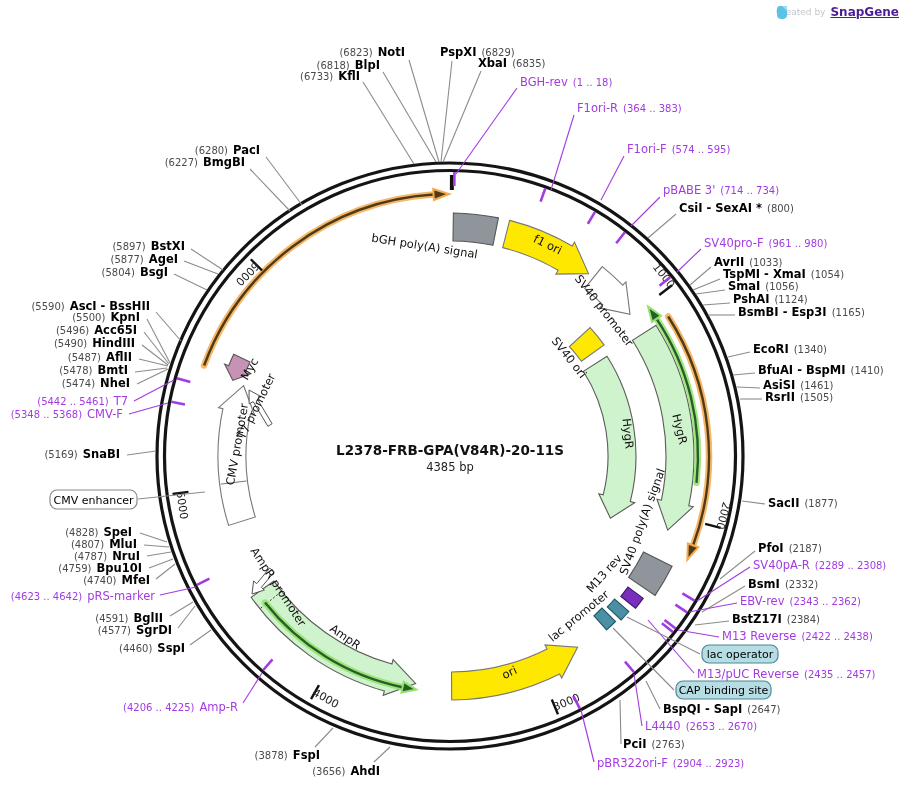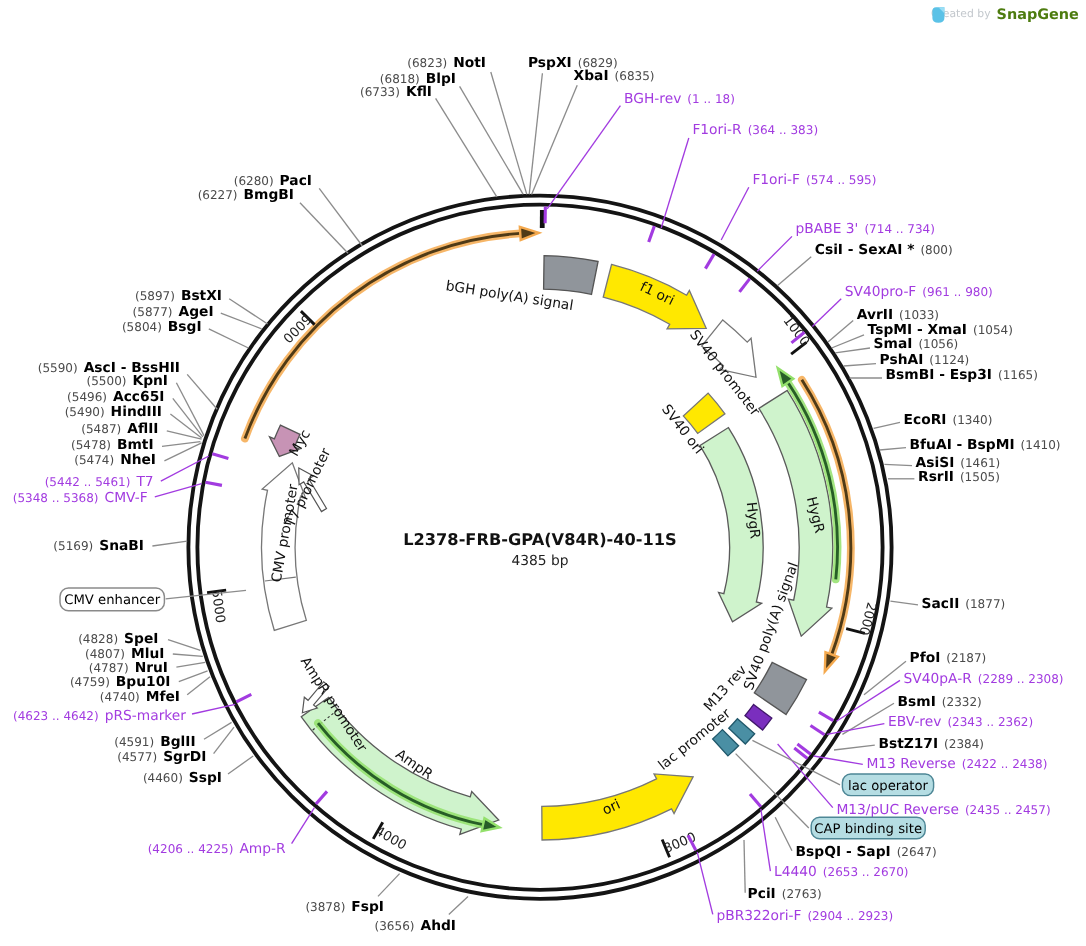--- a/index.html
+++ b/index.html
@@ -1,20 +1,20 @@
 <!DOCTYPE html>
 <html><head>
 <meta charset="utf-8">
 <style>
   html,body{margin:0;padding:0;background:#fff;}
   .stage{position:relative;width:905px;height:788px;background:#fff;overflow:hidden;
          font-family:"DejaVu Sans",sans-serif;}
   .watermark{position:absolute;top:5px;right:6px;display:flex;align-items:center;gap:5px;}
   .wm-created{font-size:9px;color:#c3c8cd;}
-  .wm-brand{font-size:12px;font-weight:600;color:#4d7c0f;}
+  .wm-brand{font-size:12px;font-weight:600;color:#4c1d95;text-decoration:underline;}
   .center-title{position:absolute;left:450px;top:458px;transform:translate(-50%,-50%);
                 text-align:center;z-index:3;}
   .pt-name{font-size:13.5px;font-weight:700;color:#111;white-space:nowrap;}
   .pt-size{font-size:11.5px;color:#222;margin-top:2px;}
   svg{position:absolute;left:0;top:0;}
   .ename{font:700 11.5px "DejaVu Sans",sans-serif;fill:#000;}
   .epos{font:400 10px "DejaVu Sans",sans-serif;fill:#4a4a4a;}
   .pname{font:400 11.5px "DejaVu Sans",sans-serif;fill:#a23be0;}
   .ppos{font:400 10px "DejaVu Sans",sans-serif;fill:#a23be0;}
   .flabel{font:400 11.5px "DejaVu Sans",sans-serif;fill:#111;}
@@ -28,21 +28,21 @@
   <div class="watermark">
     <span class="wm-created">Created by</span>
     <svg width="12" height="15" viewBox="0 0 12 15">
       <path d="M1,4 Q1,1 4,1 L11,1 L11,10 Q11,14 6,14 Q1,14 1,10 Z" fill="#5bc2e7"></path>
       <path d="M11,1 L11,6 L6,1 Z" fill="#9adef5"></path>
     </svg>
     <span class="wm-brand">SnapGene</span>
   </div>
 
   <div class="center-title">
-    <div class="pt-name">L2378-FRB-GPA(V84R)-40-11S</div>
+    <div class="pt-name">L2378-FRB-GPA(V84R)-20-11S</div>
     <div class="pt-size">4385 bp</div>
   </div>
 
   <svg id="plasmid-svg" width="905" height="788" viewBox="0 0 905 788">
       <circle cx="450" cy="456" r="293" fill="none" stroke="#141414" stroke-width="3.2"></circle>
       <circle cx="450" cy="456" r="285.5" fill="none" stroke="#141414" stroke-width="3.2"></circle>
       <path d="M453.4,213.0 A243 243 0 0 1 498.4,217.9 L492.9,245.3 A215 215 0 0 0 453.0,241.0 Z" fill="#90959b" stroke="#555" stroke-width="1.1"></path>
       <path d="M509.6,220.4 A243 243 0 0 1 572.2,246.0 L574.5,242.1 L588.5,273.6 L555.9,274.1 L558.1,270.2 A215 215 0 0 0 502.7,247.6 Z" fill="#ffe800" stroke="#777" stroke-width="1.1"></path>
       <path d="M602.3,266.6 A243 243 0 0 1 622.7,285.1 L625.9,281.9 L630.0,314.4 L599.6,307.9 L602.8,304.8 A215 215 0 0 0 584.7,288.4 Z" fill="#ffffff" stroke="#777" stroke-width="1.1"></path>
       <path d="M590.1,327.6 A190 190 0 0 1 604.1,344.9 L581.4,361.2 A162 162 0 0 0 569.4,346.6 Z" fill="#ffe800" stroke="#777" stroke-width="1.1"></path>

